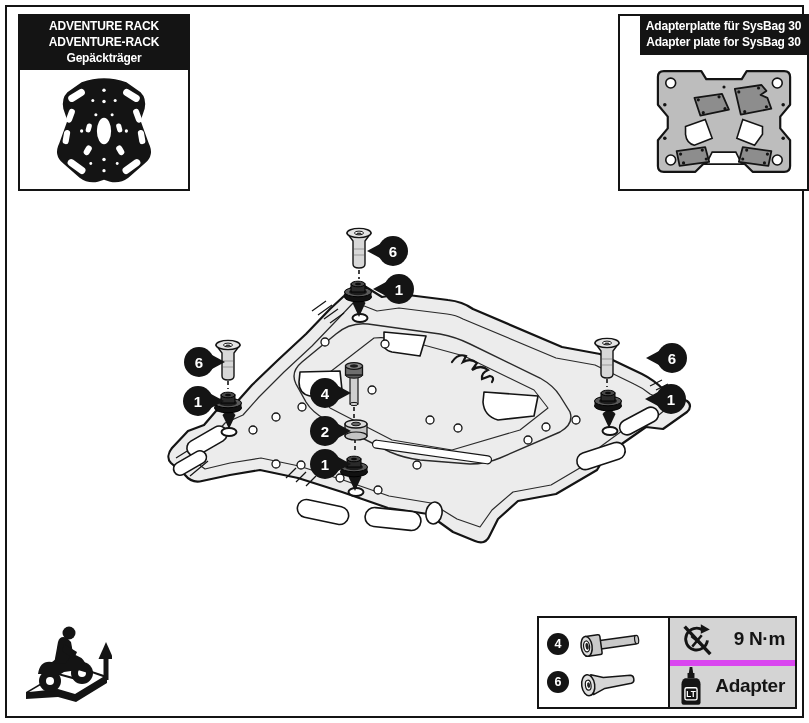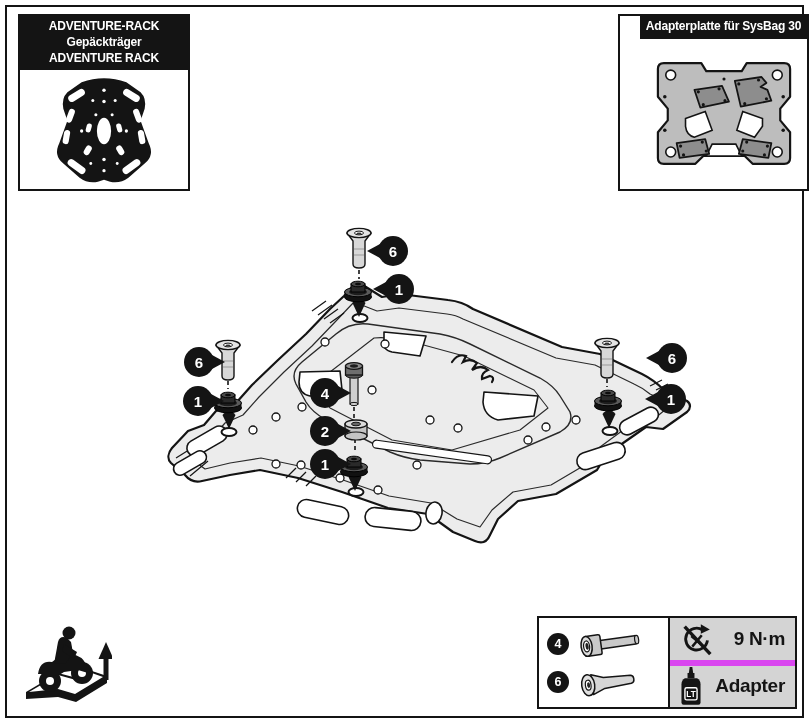--- a/index.html
+++ b/index.html
@@ -55,22 +55,22 @@
 
   #moto-icon{position:absolute;left:20px;top:612px;}
 </style>
 </head>
 <body>
 
 <div class="page-border"></div>
 
 <div class="title-box" id="box-rack">
   <div class="hd">
+    <div>ADVENTURE RACK</div>
     <div>ADVENTURE-RACK Gepäckträger</div>
-    <div>ADVENTURE RACK</div>
   </div>
   <div class="bd">
     <svg width="124" height="122" viewBox="0 0 120 120">
       <path d="M 38,12 Q 60,4 82,12 L 96,22 Q 102,28 100,38 L 96,50 L 104,72 Q 110,84 100,92 L 84,106 Q 76,112 66,110 L 60,108 L 54,110 Q 44,112 36,106 L 20,92 Q 10,84 16,72 L 24,50 L 20,38 Q 18,28 24,22 Z" fill="#141414"></path>
       <g fill="#fff">
         <rect x="-9" y="-3.5" width="18" height="7" rx="3.5" transform="translate(33,25) rotate(-32)"></rect>
         <rect x="-9" y="-3.5" width="18" height="7" rx="3.5" transform="translate(87,25) rotate(32)"></rect>
         <rect x="-7" y="-3" width="14" height="6" rx="3" transform="translate(27,45) rotate(-70)"></rect>
         <rect x="-7" y="-3" width="14" height="6" rx="3" transform="translate(93,45) rotate(70)"></rect>
         <rect x="-7" y="-3" width="14" height="6" rx="3" transform="translate(23,66) rotate(-80)"></rect>
@@ -95,20 +95,21 @@
           <circle cx="47" cy="92" r="1.4"></circle>
           <circle cx="73" cy="92" r="1.4"></circle>
       </g>
     </svg>
   </div>
 </div>
 
 <div class="title-box" id="box-adapter">
   <div class="hd">
     <div>Adapterplatte für SysBag 30</div>
+    <div>Adapter plate for SysBag 30</div>
   </div>
   <div class="bd">
     <svg width="148" height="114" viewBox="0 0 150 115">
       <path d="M 14,6 L 52,6 L 57,14 L 93,14 L 98,6 L 136,6 Q 142,6 142,12 L 142,40 L 132,52 L 132,64 L 142,76 L 142,102 Q 142,108 136,108 L 104,108 L 96,100 L 54,100 L 46,108 L 14,108 Q 8,108 8,102 L 8,76 L 18,64 L 18,52 L 8,40 L 8,12 Q 8,6 14,6 Z" fill="#bdbdbd" stroke="#141414" stroke-width="2.2" stroke-linejoin="round"></path>
       <g fill="#fff" stroke="#141414" stroke-width="1.6">
         <circle cx="21" cy="18" r="5"></circle>
           <circle cx="129" cy="18" r="5"></circle>
         <circle cx="21" cy="96" r="5"></circle>
           <circle cx="129" cy="96" r="5"></circle>
         <path d="M 36,62 L 56,55 L 63,74 L 45,81 Q 37,79 36,70 Z"></path>

